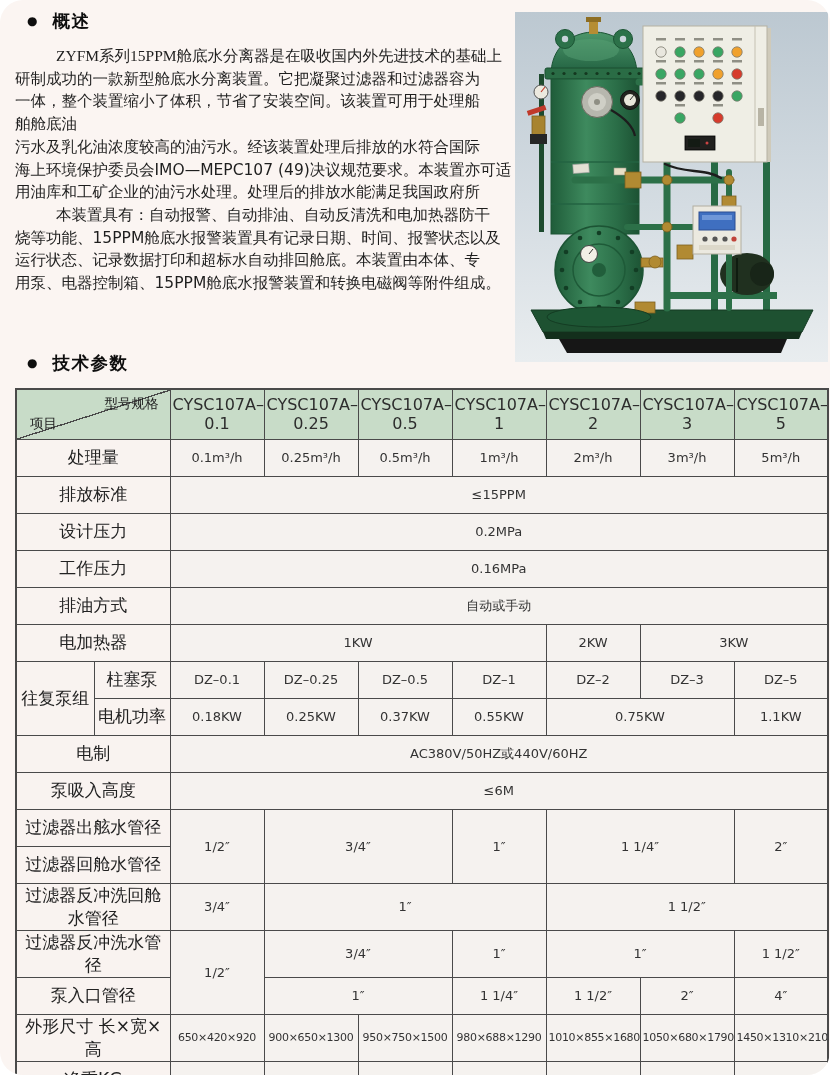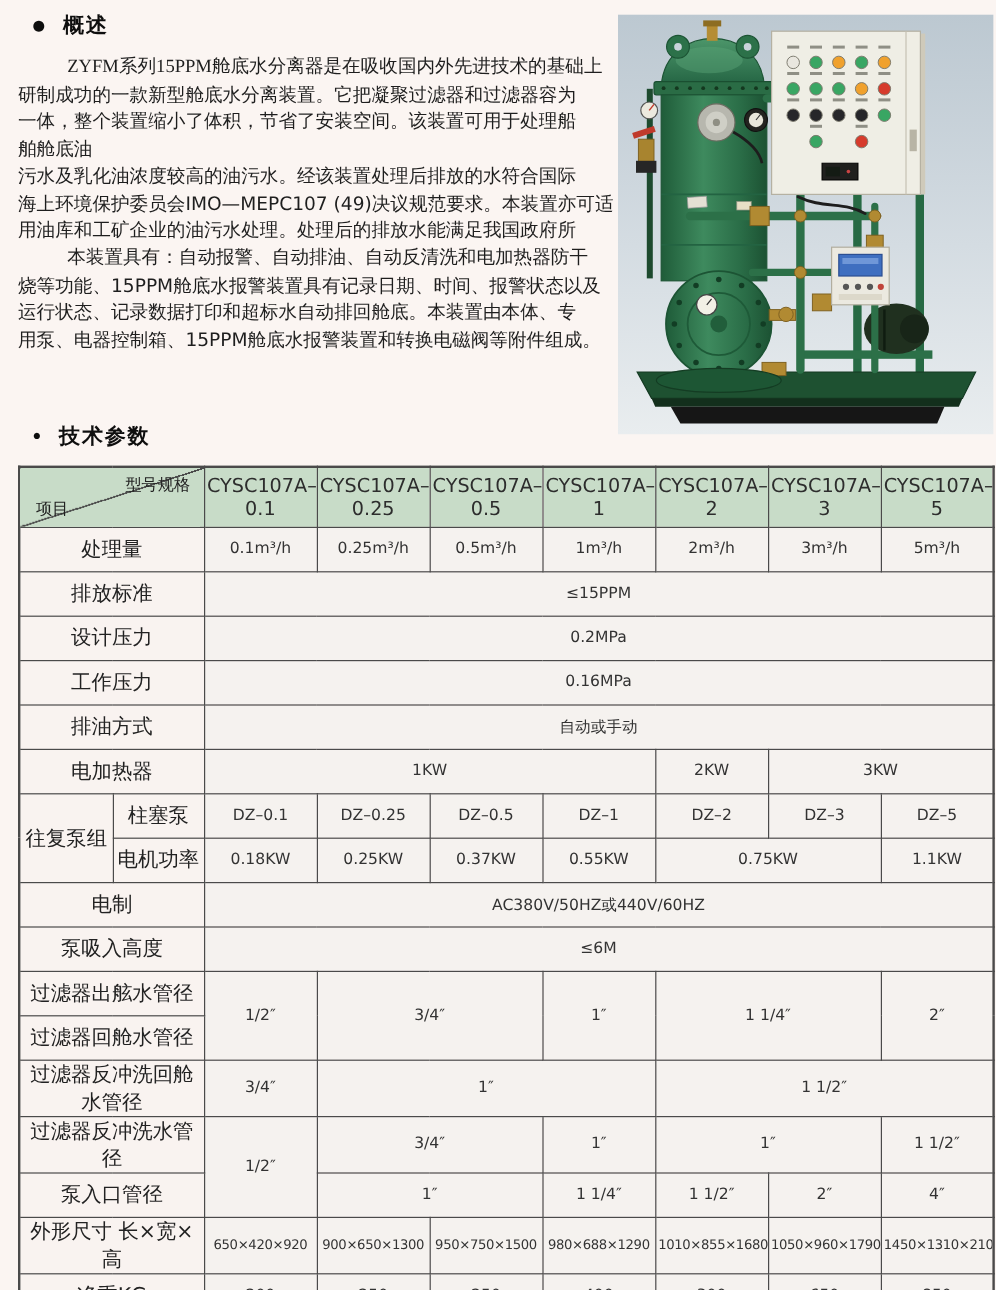--- a/index.html
+++ b/index.html
@@ -1,24 +1,24 @@
 <!DOCTYPE html>
 <html style="--page-bg: #fbf5f2; --table-border: #4a4a4a; --header-green: #c8dcc8; --cell-label-bg: #f9f3f0; --cell-value-bg: #f5f2ef; --machine-green: #2e7a4c; --machine-green-dark: #1c5233; --panel-cream: #efeee5; --brass: #b18a32; --screen-blue: #3f6fc0; --photo-bg-top: #bcc8d1; --photo-bg-bottom: #e9edef;"><head>
 <meta charset="utf-8">
 <style>
   html,body{margin:0;padding:0;background:#ffffff;}
   .page{
     position:relative;width:830px;height:1075px;margin:0;
     background:var(--page-bg,#fbf5f2);
     font-family:"DejaVu Sans","Liberation Sans",sans-serif;
-    color:#222;overflow:hidden;
+    color:#222;overflow:hidden;border-radius:23px;
   }
   .sec-title{position:absolute;left:27px;font-size:17.5px;font-weight:600;color:#0e0e0e;letter-spacing:1.5px;}
   .t1{top:9px;}
-  .t2{top:351px;font-family:Liberation Serif, serif;}
+  .t2{top:351px;}
   .bullet{font-size:12px;vertical-align:2px;margin-right:15px;letter-spacing:0;}
   .bodytext{position:absolute;left:15px;top:45px;width:498px;font-size:15.5px;line-height:22.7px;color:#1e1e1e;}
   .ln{white-space:nowrap;}
   .indent{text-indent:41px;font-family:Liberation Serif, serif;}
   .photo{position:absolute;left:515px;top:12px;width:313px;height:350px;display:block;}
   table.spec{
     position:absolute;left:15px;top:388px;width:812px;
     border-collapse:collapse;table-layout:fixed;
     border:2px solid var(--table-border,#4a4a4a);
   }
@@ -373,21 +373,21 @@
           <td class="value">2″</td>
           <td class="value">4″</td>
         </tr>
         <tr class="r">
           <td class="label" colspan="2">外形尺寸 长×宽×高</td>
           <td class="value sm">650×420×920</td>
           <td class="value sm">900×650×1300</td>
           <td class="value sm">950×750×1500</td>
           <td class="value sm">980×688×1290</td>
           <td class="value sm">1010×855×1680</td>
-          <td class="value sm">1050×960×1790</td>
+          <td class="value sm">1050×680×1790</td>
           <td class="value sm">1450×1310×2100</td>
         </tr>
         <tr class="r">
           <td class="label" colspan="2">净重KG</td>
           <td class="value">200</td>
           <td class="value">250</td>
           <td class="value">250</td>
           <td class="value">400</td>
           <td class="value">300</td>
           <td class="value">650</td>

